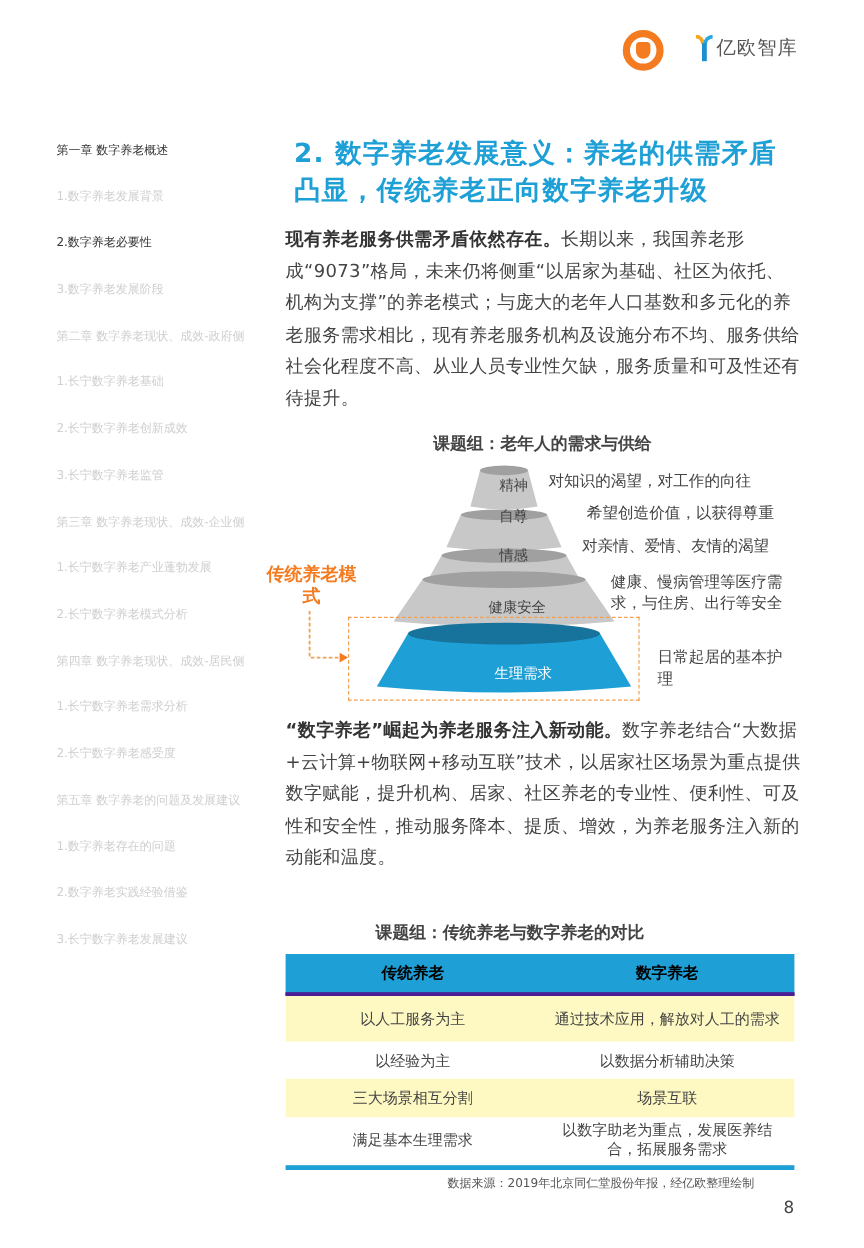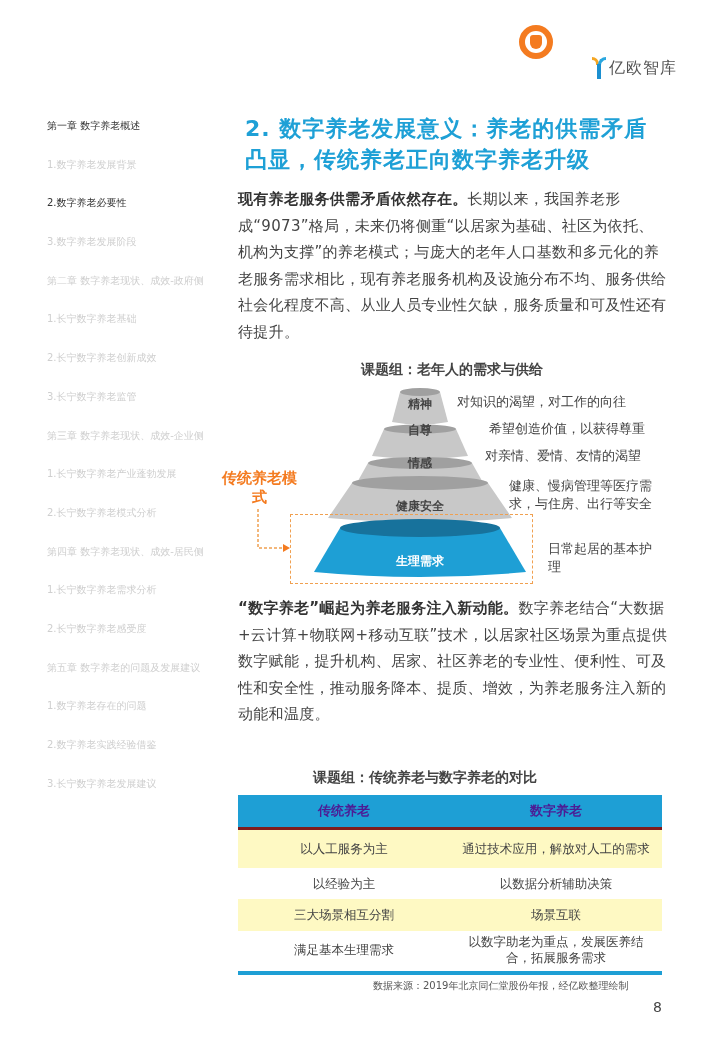--- a/index.html
+++ b/index.html
@@ -15,21 +15,21 @@
     background: #f47b20; box-sizing: border-box; border: 3px solid #f47b20;
   }
   .logo-circle .inner {
     position: absolute; left: 3px; top: 3px; right: 3px; bottom: 3px;
     border-radius: 50%; background: #fff;
   }
   .logo-circle .core {
     position: absolute; left: 8px; top: 7px; width: 12px; height: 14px;
     background: #f47b20; border-radius: 3px 3px 6px 6px;
   }
-  .yiou-logo { left: 592px; top: 28px; height: 24px; display: flex; align-items: center; margin-top: 28px; }
+  .yiou-logo { left: 580px; top: 28px; height: 24px; display: flex; align-items: center; }
   .yiou-mark { width: 14px; height: 22px; position: relative; margin-right: 3px; }
   .yiou-mark .arm1 { position:absolute; left:0; top:0; width:7px; height:8px; border-top:3px solid #f5a623; border-right:3px solid #f5a623; border-radius: 0 8px 0 0; box-sizing:border-box;}
   .yiou-mark .arm2 { position:absolute; left:6px; top:0; width:8px; height:8px; border-top:3px solid #2aa7df; border-left:3px solid #2aa7df; border-radius: 8px 0 0 0; box-sizing:border-box;}
   .yiou-mark .stem { position:absolute; left:5px; top:7px; width:4px; height:15px; background:#1b8fd0; }
   .yiou-text { font-size: 16px; color: #555; letter-spacing: 1px; }
 
   
   .sidebar { left: 47px; top: 119px; width: 180px; }
   .side-item { height: 38.7px; font-size: 10px; color: #cfcfcf; line-height: 14px; white-space: nowrap; }
   .side-item.bold { color: #333; font-weight: normal; }
@@ -44,40 +44,40 @@
     letter-spacing: 0.3px;
   }
   .para b { color: #333; }
   .p1 { top: 186px; }
   .p2 { top: 595px; }
 
   .fig-title { font-size: 14px; font-weight: bold; color: #444; }
   .fig1-title { left: 343px; top: 361px; margin-left: 18px; }
 
   .pyr-label { font-size: 13px; color: #444; line-height: 18px; }
-  .pyr-level-text { font-size: 12px; font-weight: bold; color: #444; text-align:center; }
+  .pyr-level-text { font-size: 12px; font-weight: normal; color: #444; text-align:right; }
 
   .trad-label {
     left: 222px; top: 469px; width: 75px; text-align: center; color: #f47b20;
     font-size: 15px; font-weight: bold; line-height: 19px;
   }
   .dash-box {
     left: 290px; top: 514px; width: 243px; height: 70px;
     border: 1.5px dashed #f0a050; box-sizing: border-box;
   }
 
   
   .fig2-title { left: 313px; top: 769px; }
   .cmp-table {
     left: 238px; top: 795px; width: 424px; border-collapse: collapse;
     font-size: 12.5px; color: #444;
   }
   .cmp-table th {
-    background: #1e9fd5; color: #4c1d95; font-weight: bold; height: 30px; font-size: 13px;
-    border-bottom: 3px solid #7f1d1d;
+    background: #1e9fd5; color: #000000; font-weight: bold; height: 30px; font-size: 13px;
+    border-bottom: 3px solid #4c1d95;
   }
   .cmp-table td { text-align: center; line-height: 16px; padding: 0 12px; }
   .cmp-table tr.shade td { background: #fef9c3; }
   .cmp-table tr.r1 td { height: 38px; }
   .cmp-table tr.r2 td { height: 31px; font-family: Liberation Serif, serif; }
   .cmp-table tr.r3 td { height: 32px; }
   .cmp-table tr.r4 td { height: 38px; }
   .table-bottom { left: 238px; top: 971px; width: 424px; height: 4px; background: #1e9fd5; }
   .source { left: 373px; top: 979px; font-size: 10px; color: #555; }
   .page-num { left: 653px; top: 999px; font-size: 14px; color: #444; }

